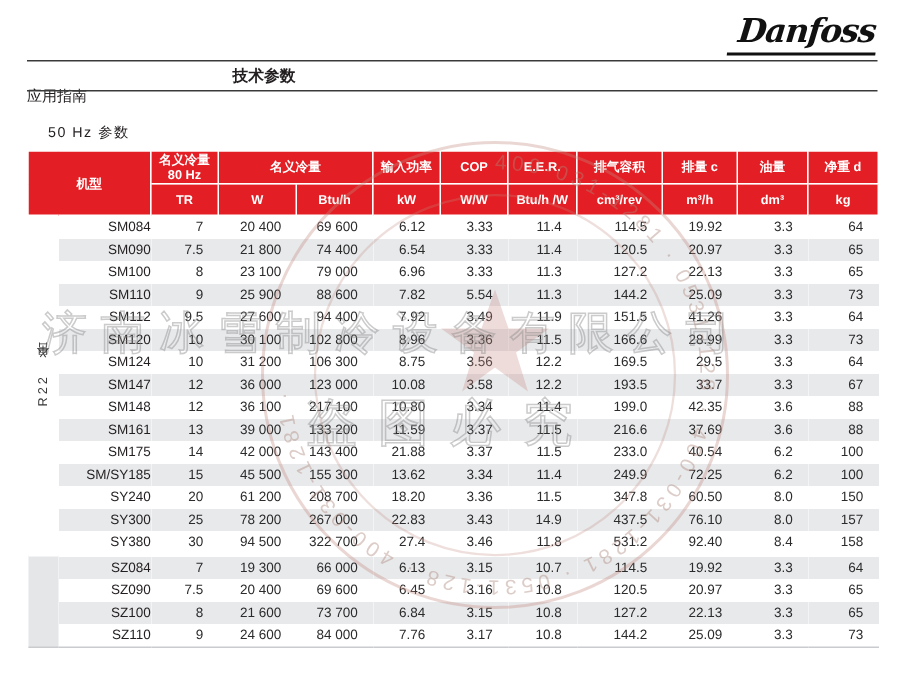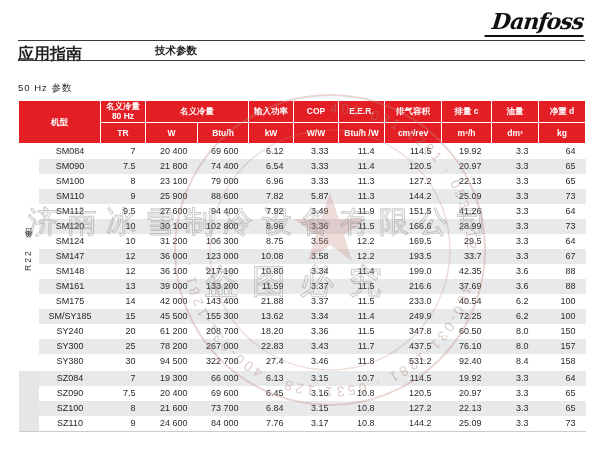--- a/index.html
+++ b/index.html
@@ -10,42 +10,42 @@
   
   .logo{
     position:absolute;top:8px;right:15px;
     font-family:"DejaVu Serif", serif;font-style:italic;font-weight:bold;
     font-size:22px;color:#111;letter-spacing:-1px;
     border-bottom:2px solid #111;padding:0 2px 1px 6px;transform:skewX(-6deg);
   }
   .rule{position:absolute;left:18px;width:567px;height:1px;background:#3a3a3a;}
   .rule-top{top:40px;}
   .rule-nav{top:60px;}
-  .nav-left{position:absolute;left:18px;top:44px;font-size:16px;font-weight:bold;}
+  .nav-left{position:absolute;left:18px;top:57px;font-size:10px;font-weight:normal;}
   .nav-right{position:absolute;left:155px;top:44px;font-size:10.5px;font-weight:bold;}
-  .section-title{position:absolute;left:18px;top:82px;font-size:9.5px;letter-spacing:1px;text-align:right;}
+  .section-title{position:absolute;left:32px;top:82px;font-size:9.5px;letter-spacing:1px;text-align:right;}
   
   .spec-table{
     position:absolute;left:18px;top:100px;width:567px;
     border-collapse:collapse;table-layout:fixed;
     font-size:9px;line-height:1;
     border-bottom:1px solid #c9cbce;
   }
   .spec-table thead th{
     background:#e31e24;color:#fff;font-weight:bold;font-size:8.5px;
     border:1px solid #fff;text-align:center;vertical-align:middle;padding:0;
   }
   .spec-table thead tr.hrow1 th{height:21px;}
   .spec-table thead tr.hrow2 th{height:20px;}
   .spec-table thead th .two-line{line-height:1.15;}
   .spec-table tbody td{
     height:15px;padding:0 10px 0 0;text-align:right;color:#2b2b2b;
     white-space:nowrap;overflow:hidden;
   }
-  .spec-table tbody td.model{text-align:center;padding:0 0 0 1px;color:#231f20;}
+  .spec-table tbody td.model{text-align:right;padding:0 0 0 1px;color:#231f20;}
   .spec-table tbody tr.alt td{background:#e8e9eb;}
   .spec-table tbody tr.section-break td,
   .spec-table tbody tr.section-break th{border-top:2px solid #fff;}
   .spec-table tbody th.gutter{
     background:#fff;width:20px;vertical-align:middle;text-align:center;
     font-weight:normal;padding:0;
   }
   .spec-table tbody th.gutter-alt{background:#e4e6e8;}
   .vertical{
     display:inline-block;writing-mode:vertical-rl;transform:rotate(180deg);
@@ -152,21 +152,21 @@
           <td>22.13</td>
           <td>3.3</td>
           <td>65</td>
         </tr>
         <tr class="alt">
           <td class="model">SM110</td>
           <td>9</td>
           <td>25 900</td>
           <td>88 600</td>
           <td>7.82</td>
-          <td>5.87</td>
+          <td>5.54</td>
           <td>11.3</td>
           <td>144.2</td>
           <td>25.09</td>
           <td>3.3</td>
           <td>73</td>
         </tr>
         <tr>
           <td class="model">SM112</td>
           <td>9.5</td>
           <td>27 600</td>
@@ -283,21 +283,21 @@
           <td>8.0</td>
           <td>150</td>
         </tr>
         <tr class="alt">
           <td class="model">SY300</td>
           <td>25</td>
           <td>78 200</td>
           <td>267 000</td>
           <td>22.83</td>
           <td>3.43</td>
-          <td>11.7</td>
+          <td>14.9</td>
           <td>437.5</td>
           <td>76.10</td>
           <td>8.0</td>
           <td>157</td>
         </tr>
         <tr>
           <td class="model">SY380</td>
           <td>30</td>
           <td>94 500</td>
           <td>322 700</td>

